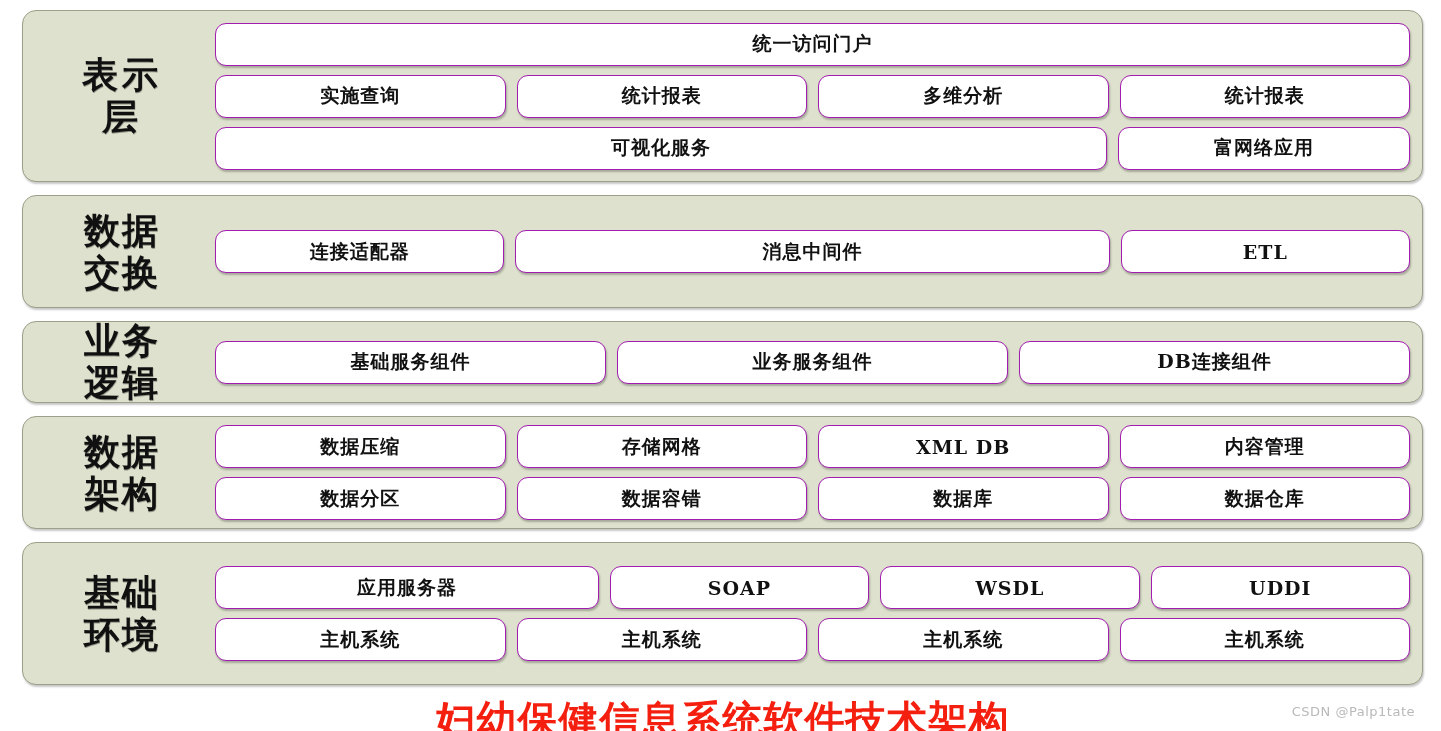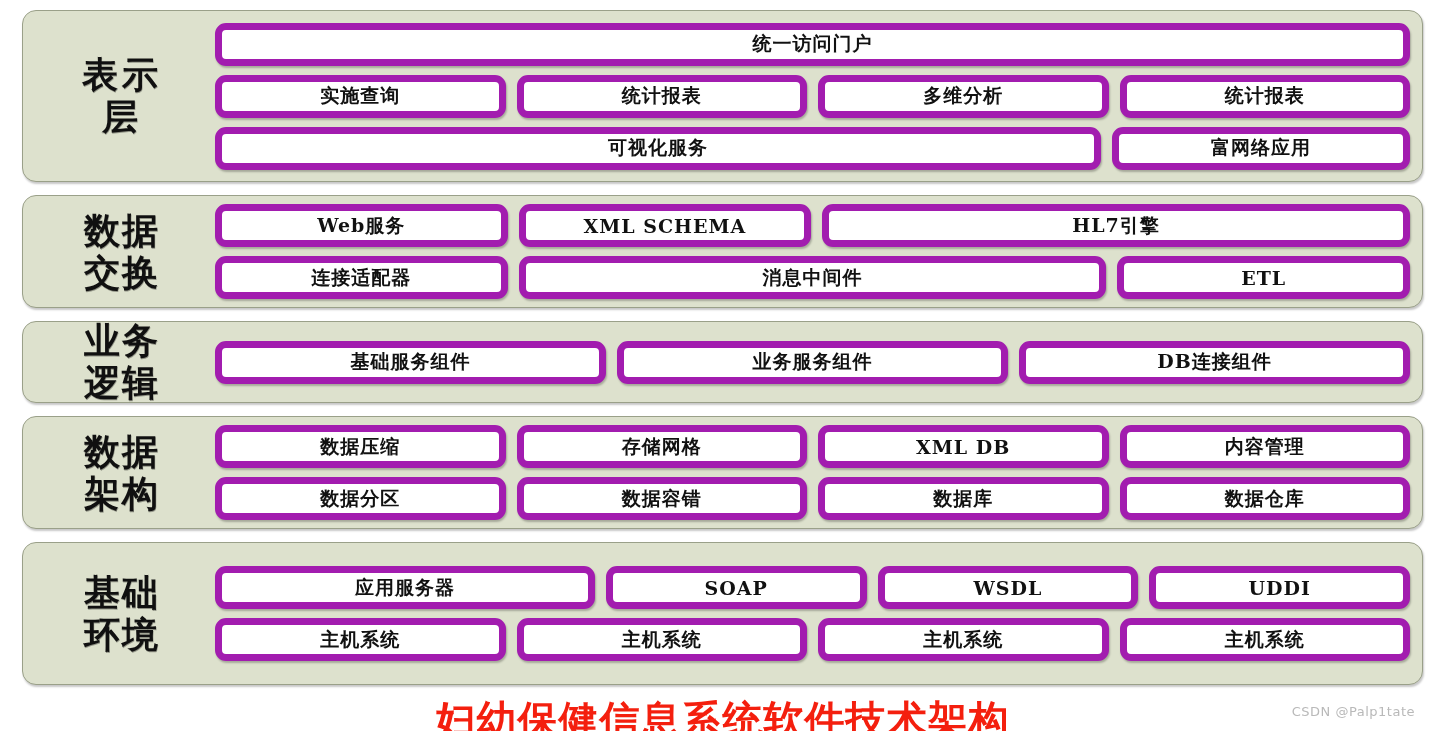--- a/index.html
+++ b/index.html
@@ -56,21 +56,21 @@
   }
 
   .row {
     display: flex;
     gap: 11px;
     width: 100%;
   }
 
   .node {
     background: #ffffff;
-    border: 7px solid #a21caf;
+    border: 1px solid #a21caf;
     border-radius: 11px;
     box-shadow: 1px 2px 2px rgba(0,0,0,0.25);
     height: 43px;
     display: flex;
     align-items: center;
     justify-content: center;
     font-family: "DejaVu Serif", "Liberation Serif", serif;
     font-weight: bold;
     font-size: 19px;
     color: #111111;
@@ -142,25 +142,20 @@
         <div class="node w1">富网络应用</div>
       </div>
     </div>
   </div>
 
   <div class="layer layer-exchange">
     <div class="layer-label">数据
 交换</div>
     <div class="layer-rows">
       <div class="row">
-        <div class="node w1">Web服务</div>
-        <div class="node w1">XML  SCHEMA</div>
-        <div class="node w2">HL7引擎</div>
-      </div>
-      <div class="row">
         <div class="node w1">连接适配器</div>
         <div class="node w2">消息中间件</div>
         <div class="node w1">ETL</div>
       </div>
     </div>
   </div>
 
   <div class="layer layer-logic">
     <div class="layer-label">业务
 逻辑</div>

